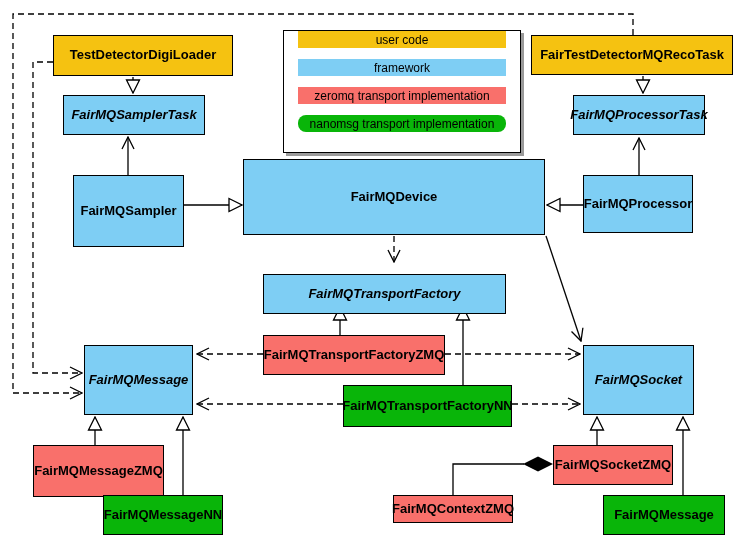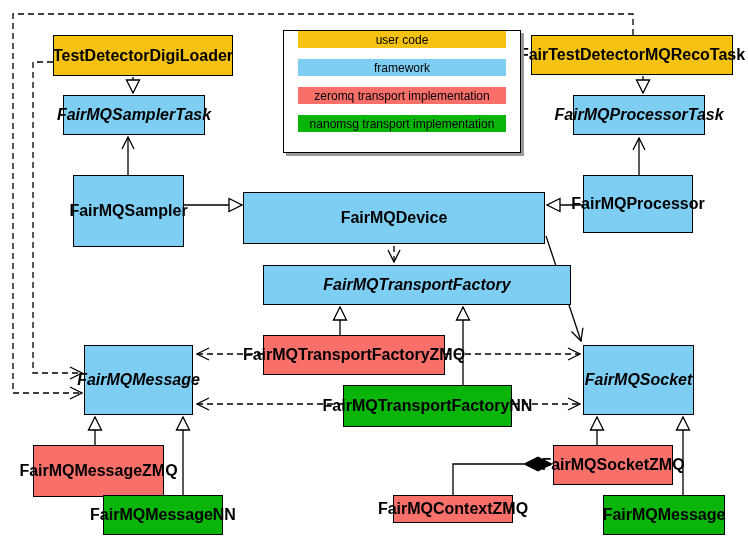--- a/index.html
+++ b/index.html
@@ -1,32 +1,32 @@
 <!DOCTYPE html>
 <html><head>
 <meta charset="utf-8">
 <style>
   html,body{margin:0;padding:0;background:#fff;}
   #canvas{position:relative;width:748px;height:549px;background:#ffffff;overflow:hidden;
           font-family:"Liberation Sans",sans-serif;}
   #connectors{position:absolute;left:0;top:0;z-index:1;}
   .node{position:absolute;z-index:2;box-sizing:border-box;border:1.5px solid #000;
         display:flex;align-items:center;justify-content:center;text-align:center;
-        font-weight:bold;font-size:16px;color:#000;line-height:1.1;}
+        font-weight:bold;font-size:13px;color:#000;line-height:1.1;}
   .abstract{font-style:italic;}
   .gold{background:#F5C211;}
   .blue{background:#7ECEF4;}
   .red{background:#F9706B;}
   .green{background:#09B509;}
   .legend{position:absolute;z-index:2;left:267px;top:30px;width:238px;height:123px;
           box-sizing:border-box;background:#fff;border:1.5px solid #000;
           box-shadow:3px 3px 0 #9a9a9a;padding:0 14px;margin-left:16px;}
   .lg-bar{height:17px;margin-bottom:11px;display:flex;align-items:center;justify-content:center;
           font-size:12px;font-weight:normal;color:#000;}
-  .lg-bar:last-child{margin-bottom:0;}
+  .lg-bar:last-child{margin-bottom:0;border-radius:8px;}
 </style>
 </head>
 <body>
 
 <div id="canvas">
 
   <svg id="connectors" width="748" height="549">
     <defs>
       <marker id="tri" viewBox="0 0 15 16" refX="14" refY="8" markerWidth="15" markerHeight="16" orient="auto" markerUnits="userSpaceOnUse">
         <path d="M1,1.5 L14,8 L1,14.5 Z" fill="#ffffff" stroke="#000" stroke-width="1.3"></path>
@@ -59,25 +59,25 @@
     <path d="M53,62 L33,62 L33,373 L82,373" stroke="#000" stroke-width="1.3" fill="none" stroke-dasharray="6,4" marker-end="url(#open)"></path>
     <path d="M633,35 L633,14 L13,14 L13,393 L82,393" stroke="#000" stroke-width="1.3" fill="none" stroke-dasharray="6,4" marker-end="url(#open)"></path>
 
     <path d="M453,495 L453,464 L524,464" stroke="#000" stroke-width="1.3" fill="none"></path>
     <polygon points="523,464 538,456.5 553,464 538,471.5" fill="#000"></polygon>
   </svg>
 
   <div class="node gold" style="left:53px;top:35px;width:180px;height:41px">TestDetectorDigiLoader</div>
   <div class="node blue abstract" style="left:63px;top:95px;width:142px;height:40px">FairMQSamplerTask</div>
   <div class="node blue" style="left:73px;top:175px;width:111px;height:72px">FairMQSampler</div>
-  <div class="node blue" style="left:243px;top:192px;width:302px;height:52px">FairMQDevice</div>
+  <div class="node blue" style="left:243px;top:159px;width:302px;height:76px">FairMQDevice</div>
   <div class="node gold" style="left:531px;top:35px;width:202px;height:40px">FairTestDetectorMQRecoTask</div>
   <div class="node blue abstract" style="left:573px;top:95px;width:132px;height:40px">FairMQProcessorTask</div>
   <div class="node blue" style="left:583px;top:175px;width:110px;height:58px">FairMQProcessor</div>
-  <div class="node blue abstract" style="left:263px;top:265px;width:308px;height:40px">FairMQTransportFactory</div>
+  <div class="node blue abstract" style="left:263px;top:274px;width:243px;height:40px">FairMQTransportFactory</div>
   <div class="node red" style="left:263px;top:335px;width:182px;height:40px">FairMQTransportFactoryZMQ</div>
   <div class="node green" style="left:343px;top:385px;width:169px;height:42px">FairMQTransportFactoryNN</div>
   <div class="node blue abstract" style="left:84px;top:345px;width:109px;height:70px">FairMQMessage</div>
   <div class="node blue abstract" style="left:583px;top:345px;width:111px;height:70px">FairMQSocket</div>
   <div class="node red" style="left:33px;top:445px;width:131px;height:52px">FairMQMessageZMQ</div>
   <div class="node green" style="left:103px;top:495px;width:120px;height:40px">FairMQMessageNN</div>
   <div class="node red" style="left:553px;top:445px;width:120px;height:40px">FairMQSocketZMQ</div>
   <div class="node green" style="left:603px;top:495px;width:122px;height:40px">FairMQMessage</div>
   <div class="node red" style="left:393px;top:495px;width:120px;height:28px">FairMQContextZMQ</div>
 

